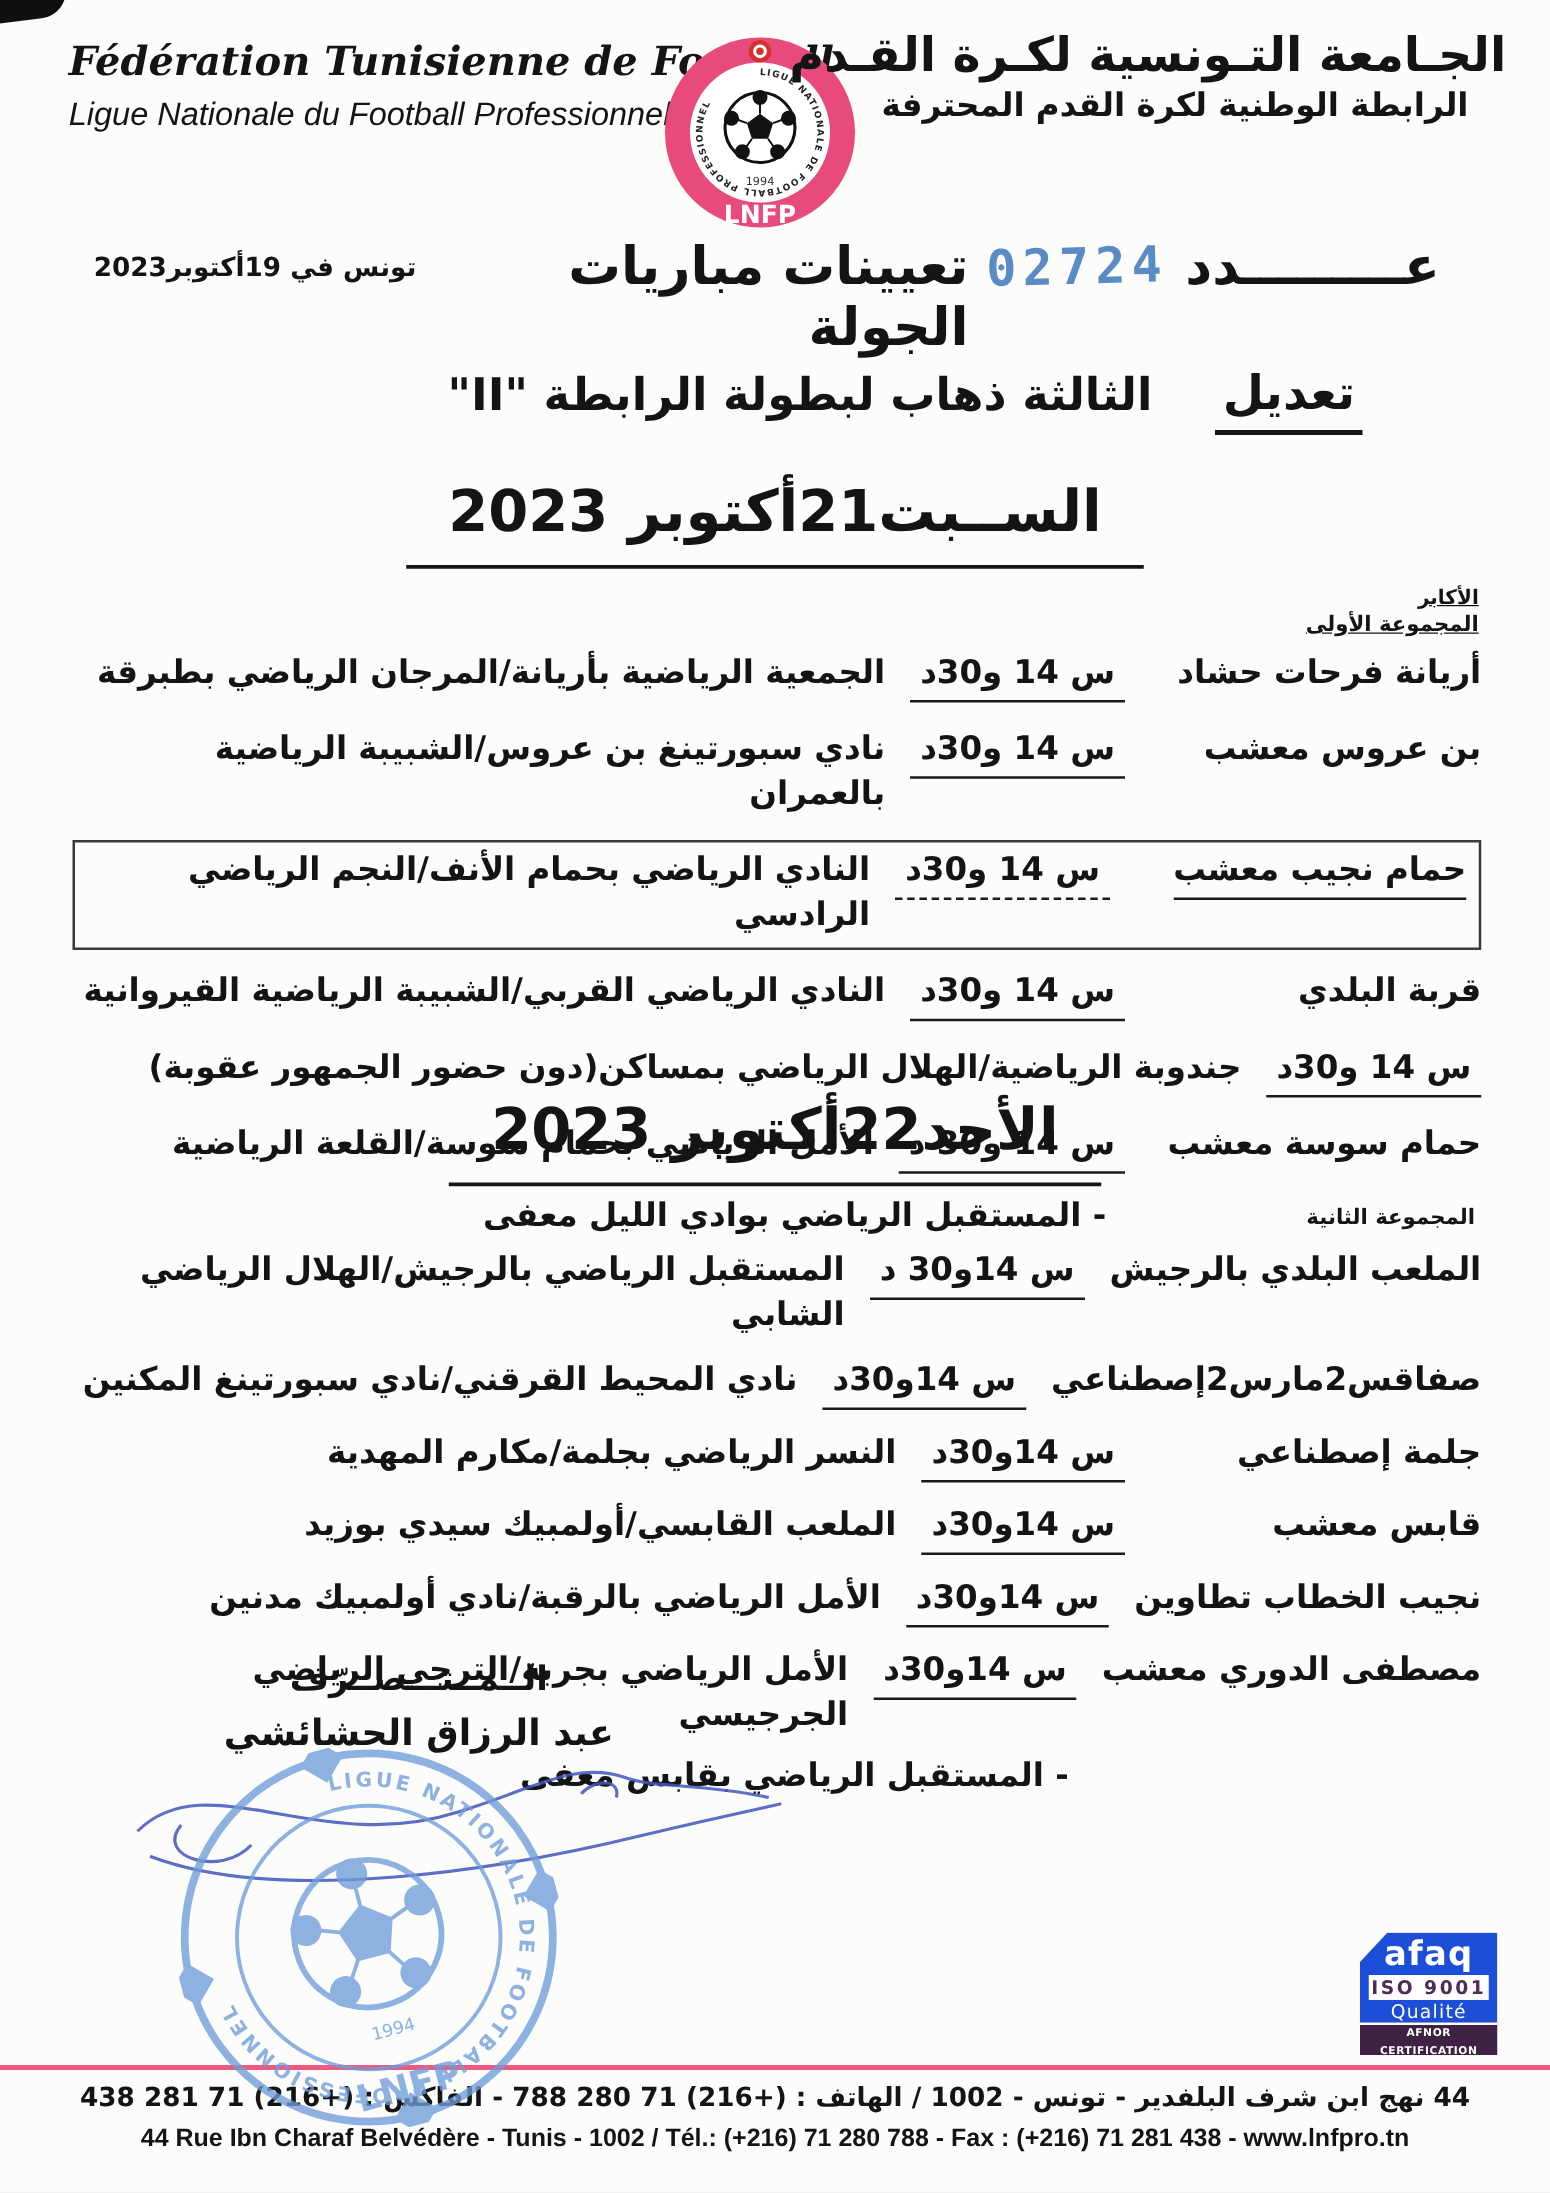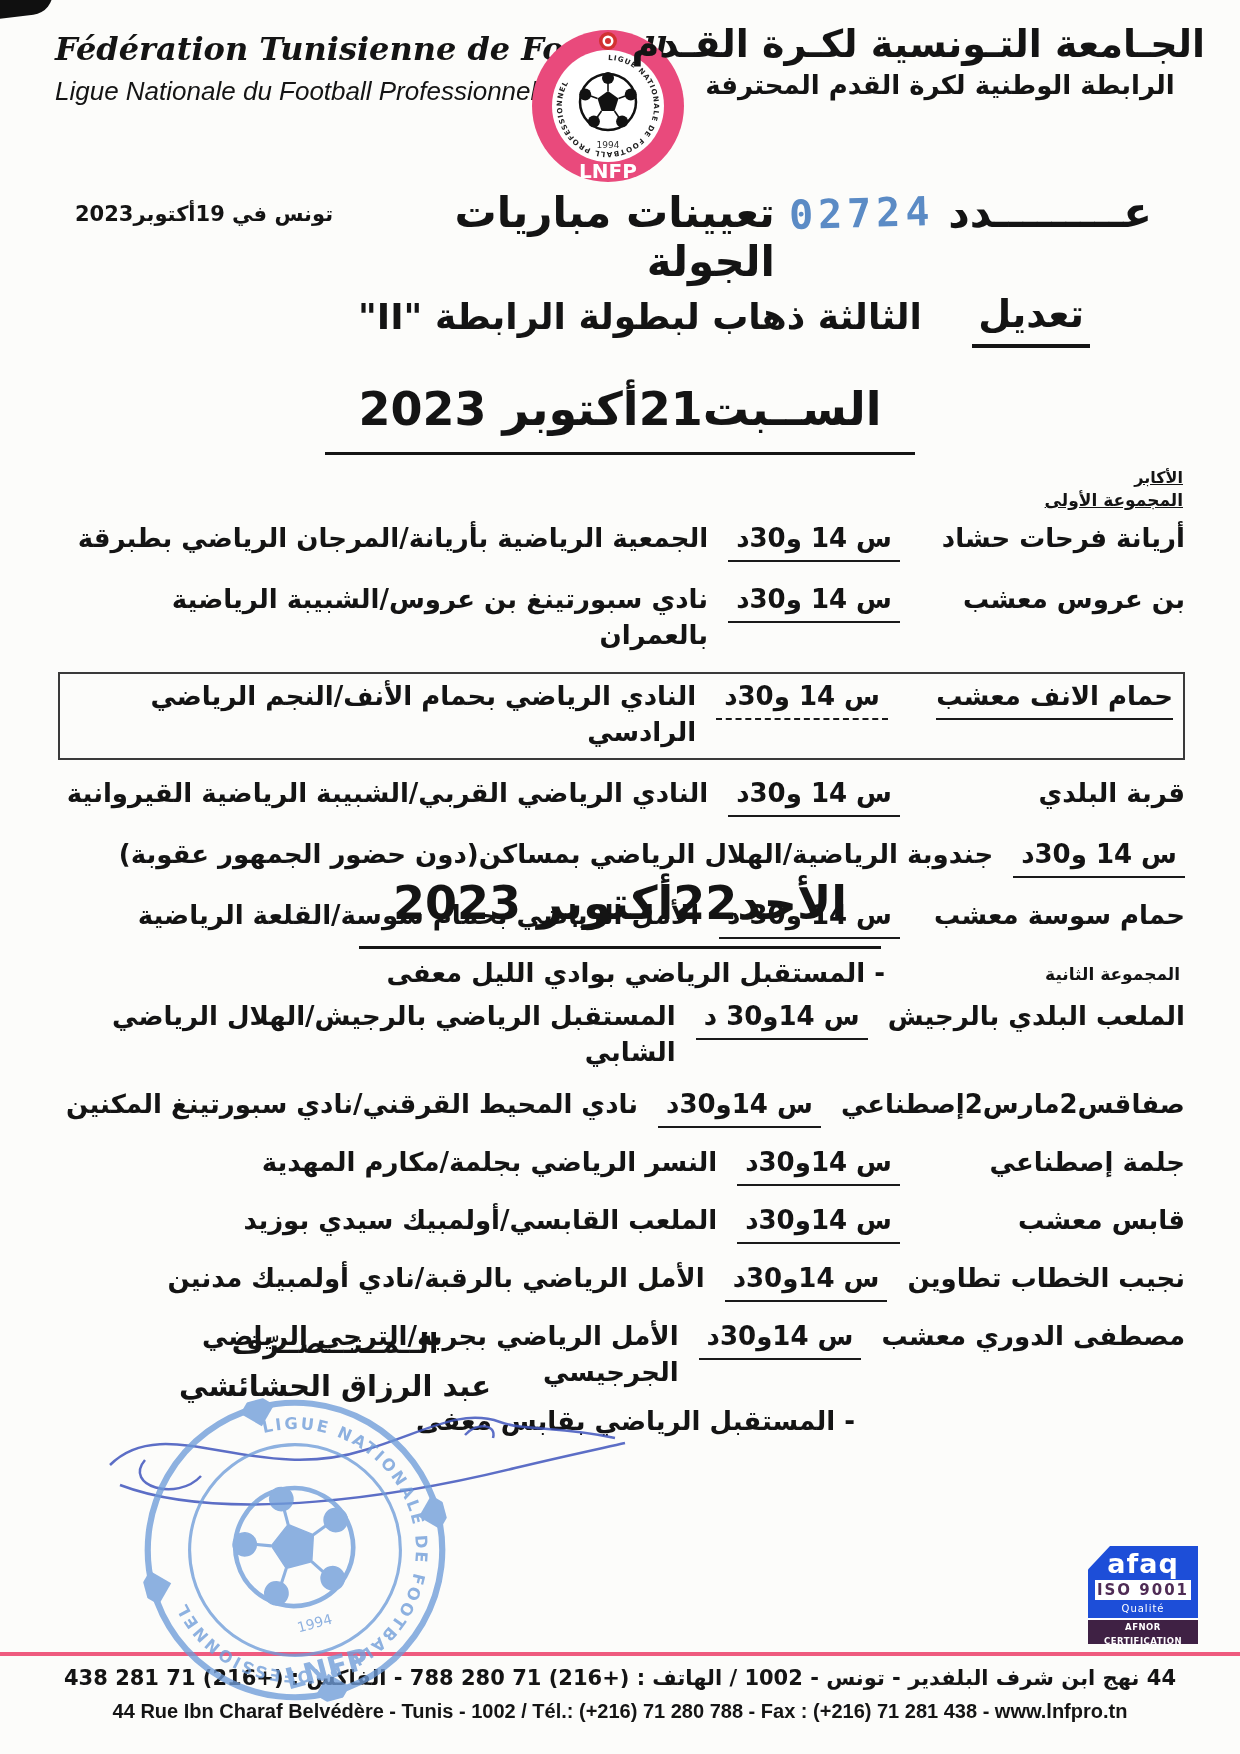--- a/index.html
+++ b/index.html
@@ -66,21 +66,21 @@
   .stamp{position:absolute;left:140px;top:1395px;width:310px;height:310px;z-index:5;
          transform:rotate(-15deg);opacity:.78;}
 
   
   .afaq{position:absolute;left:1088px;top:1546px;width:110px;height:98px;background:#1d4ed8;
         clip-path:polygon(0 24%,20% 0,100% 0,100% 100%,0 100%);color:#fff;text-align:center;z-index:2;}
   .afaq-brand{font-size:27px;font-weight:bold;letter-spacing:1px;line-height:30px;margin-top:3px;
               font-family:"DejaVu Sans",sans-serif;}
   .afaq-iso{background:#fff;color:#4f2b55;font-weight:bold;font-size:15px;line-height:20px;
             margin:1px 7px 0;letter-spacing:2px;}
-  .afaq-q{font-size:10px;line-height:18px;letter-spacing:1px;}
+  .afaq-q{font-size:15px;line-height:18px;letter-spacing:1px;}
   .afaq-cert{background:#3f2144;border-top:2px solid #fff;font-size:8.5px;font-weight:bold;
              line-height:14px;letter-spacing:.5px;}
 
   
   .foot-line{position:absolute;left:0;top:1652px;width:100%;height:4px;background:#ef5b7f;z-index:1;}
   .addr-ar{position:absolute;left:0;top:1666px;width:100%;text-align:center;direction:rtl;
            font-size:21px;font-weight:bold;z-index:2;}
   .addr-fr{position:absolute;left:0;top:1700px;width:100%;text-align:center;
            font-family:"Liberation Sans",sans-serif;font-size:20px;font-weight:bold;z-index:2;}
 </style>
@@ -157,21 +157,21 @@
       <span class="venue">أريانة فرحات حشاد</span>
       <span class="time"><span class="t-line">س 14 و30د</span></span>
       <span class="teams">الجمعية الرياضية بأريانة/المرجان الرياضي بطبرقة</span>
     </div>
     <div class="match-row">
       <span class="venue">بن عروس معشب</span>
       <span class="time"><span class="t-line">س 14 و30د</span></span>
       <span class="teams">نادي سبورتينغ بن عروس/الشبيبة الرياضية بالعمران</span>
     </div>
     <div class="match-row boxed">
-      <span class="venue"><span class="v-line">حمام الانف معشب</span></span>
+      <span class="venue"><span class="v-line">حمام نجيب معشب</span></span>
       <span class="time"><span class="t-line">س 14 و30د</span></span>
       <span class="teams">النادي الرياضي بحمام الأنف/النجم الرياضي الرادسي</span>
     </div>
     <div class="match-row">
       <span class="venue">قربة البلدي</span>
       <span class="time"><span class="t-line">س 14 و30د</span></span>
       <span class="teams">النادي الرياضي القربي/الشبيبة الرياضية القيروانية</span>
     </div>
     <div class="match-row">
       <span class="time"><span class="t-line">س 14 و30د</span></span>

